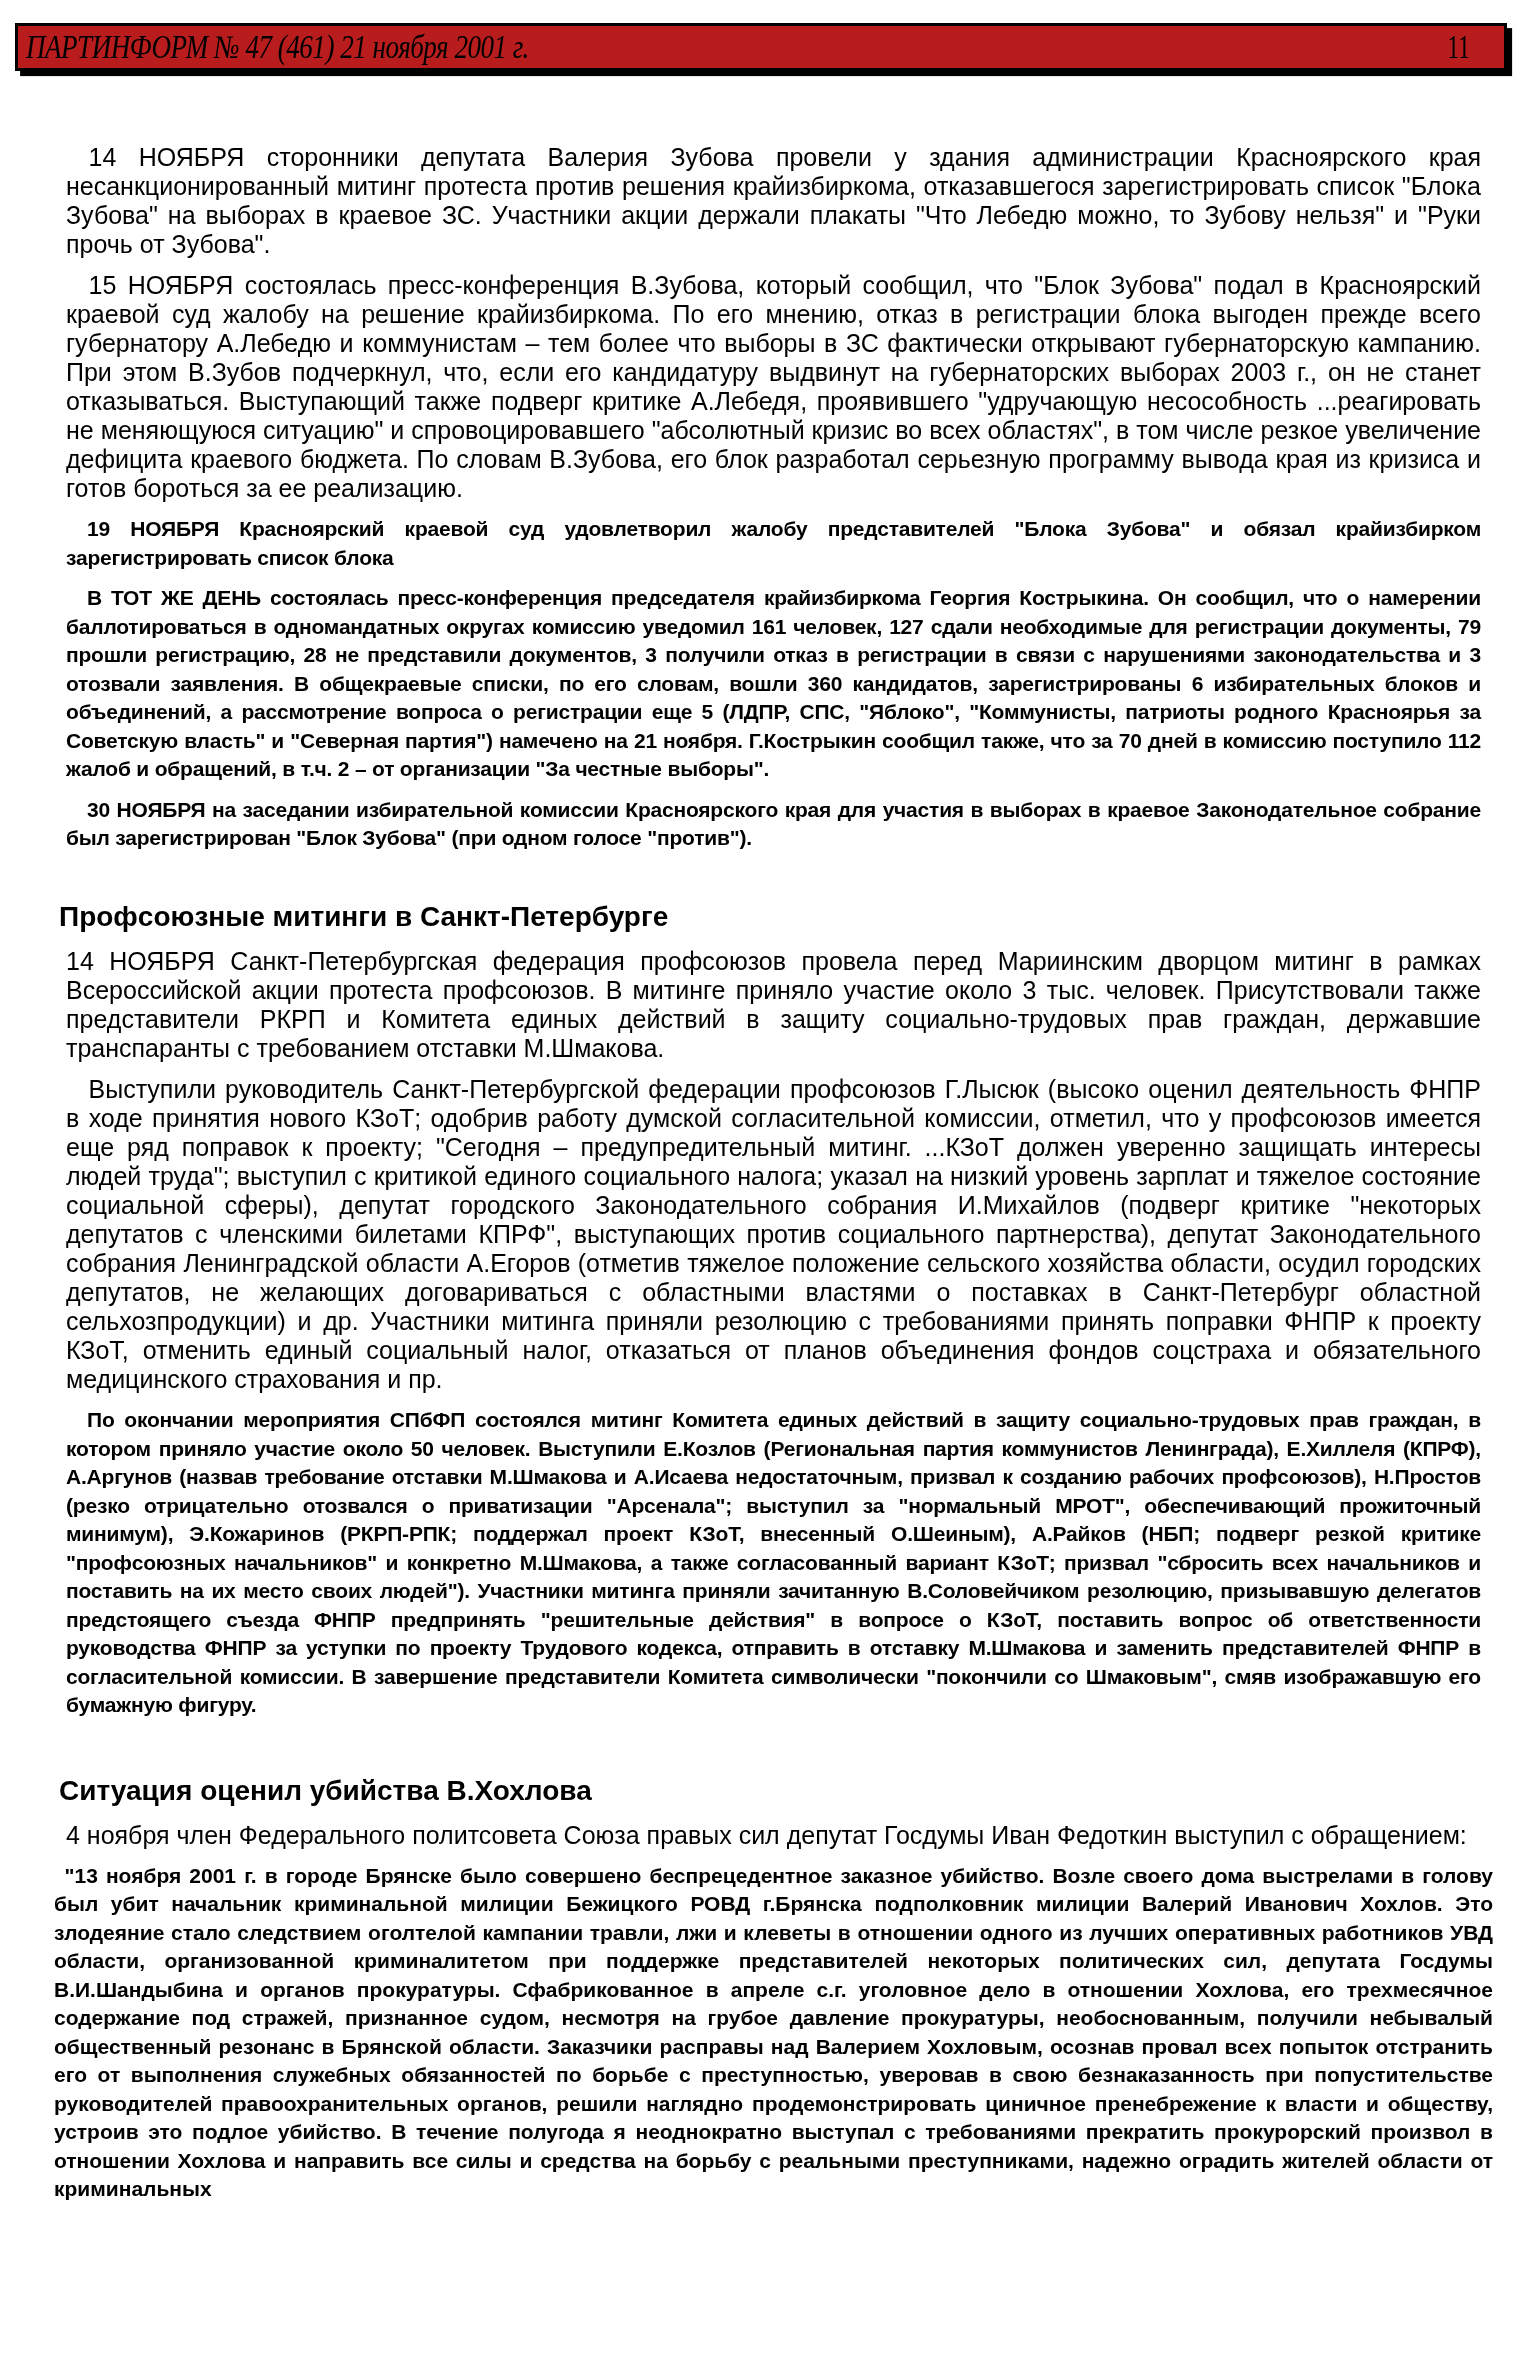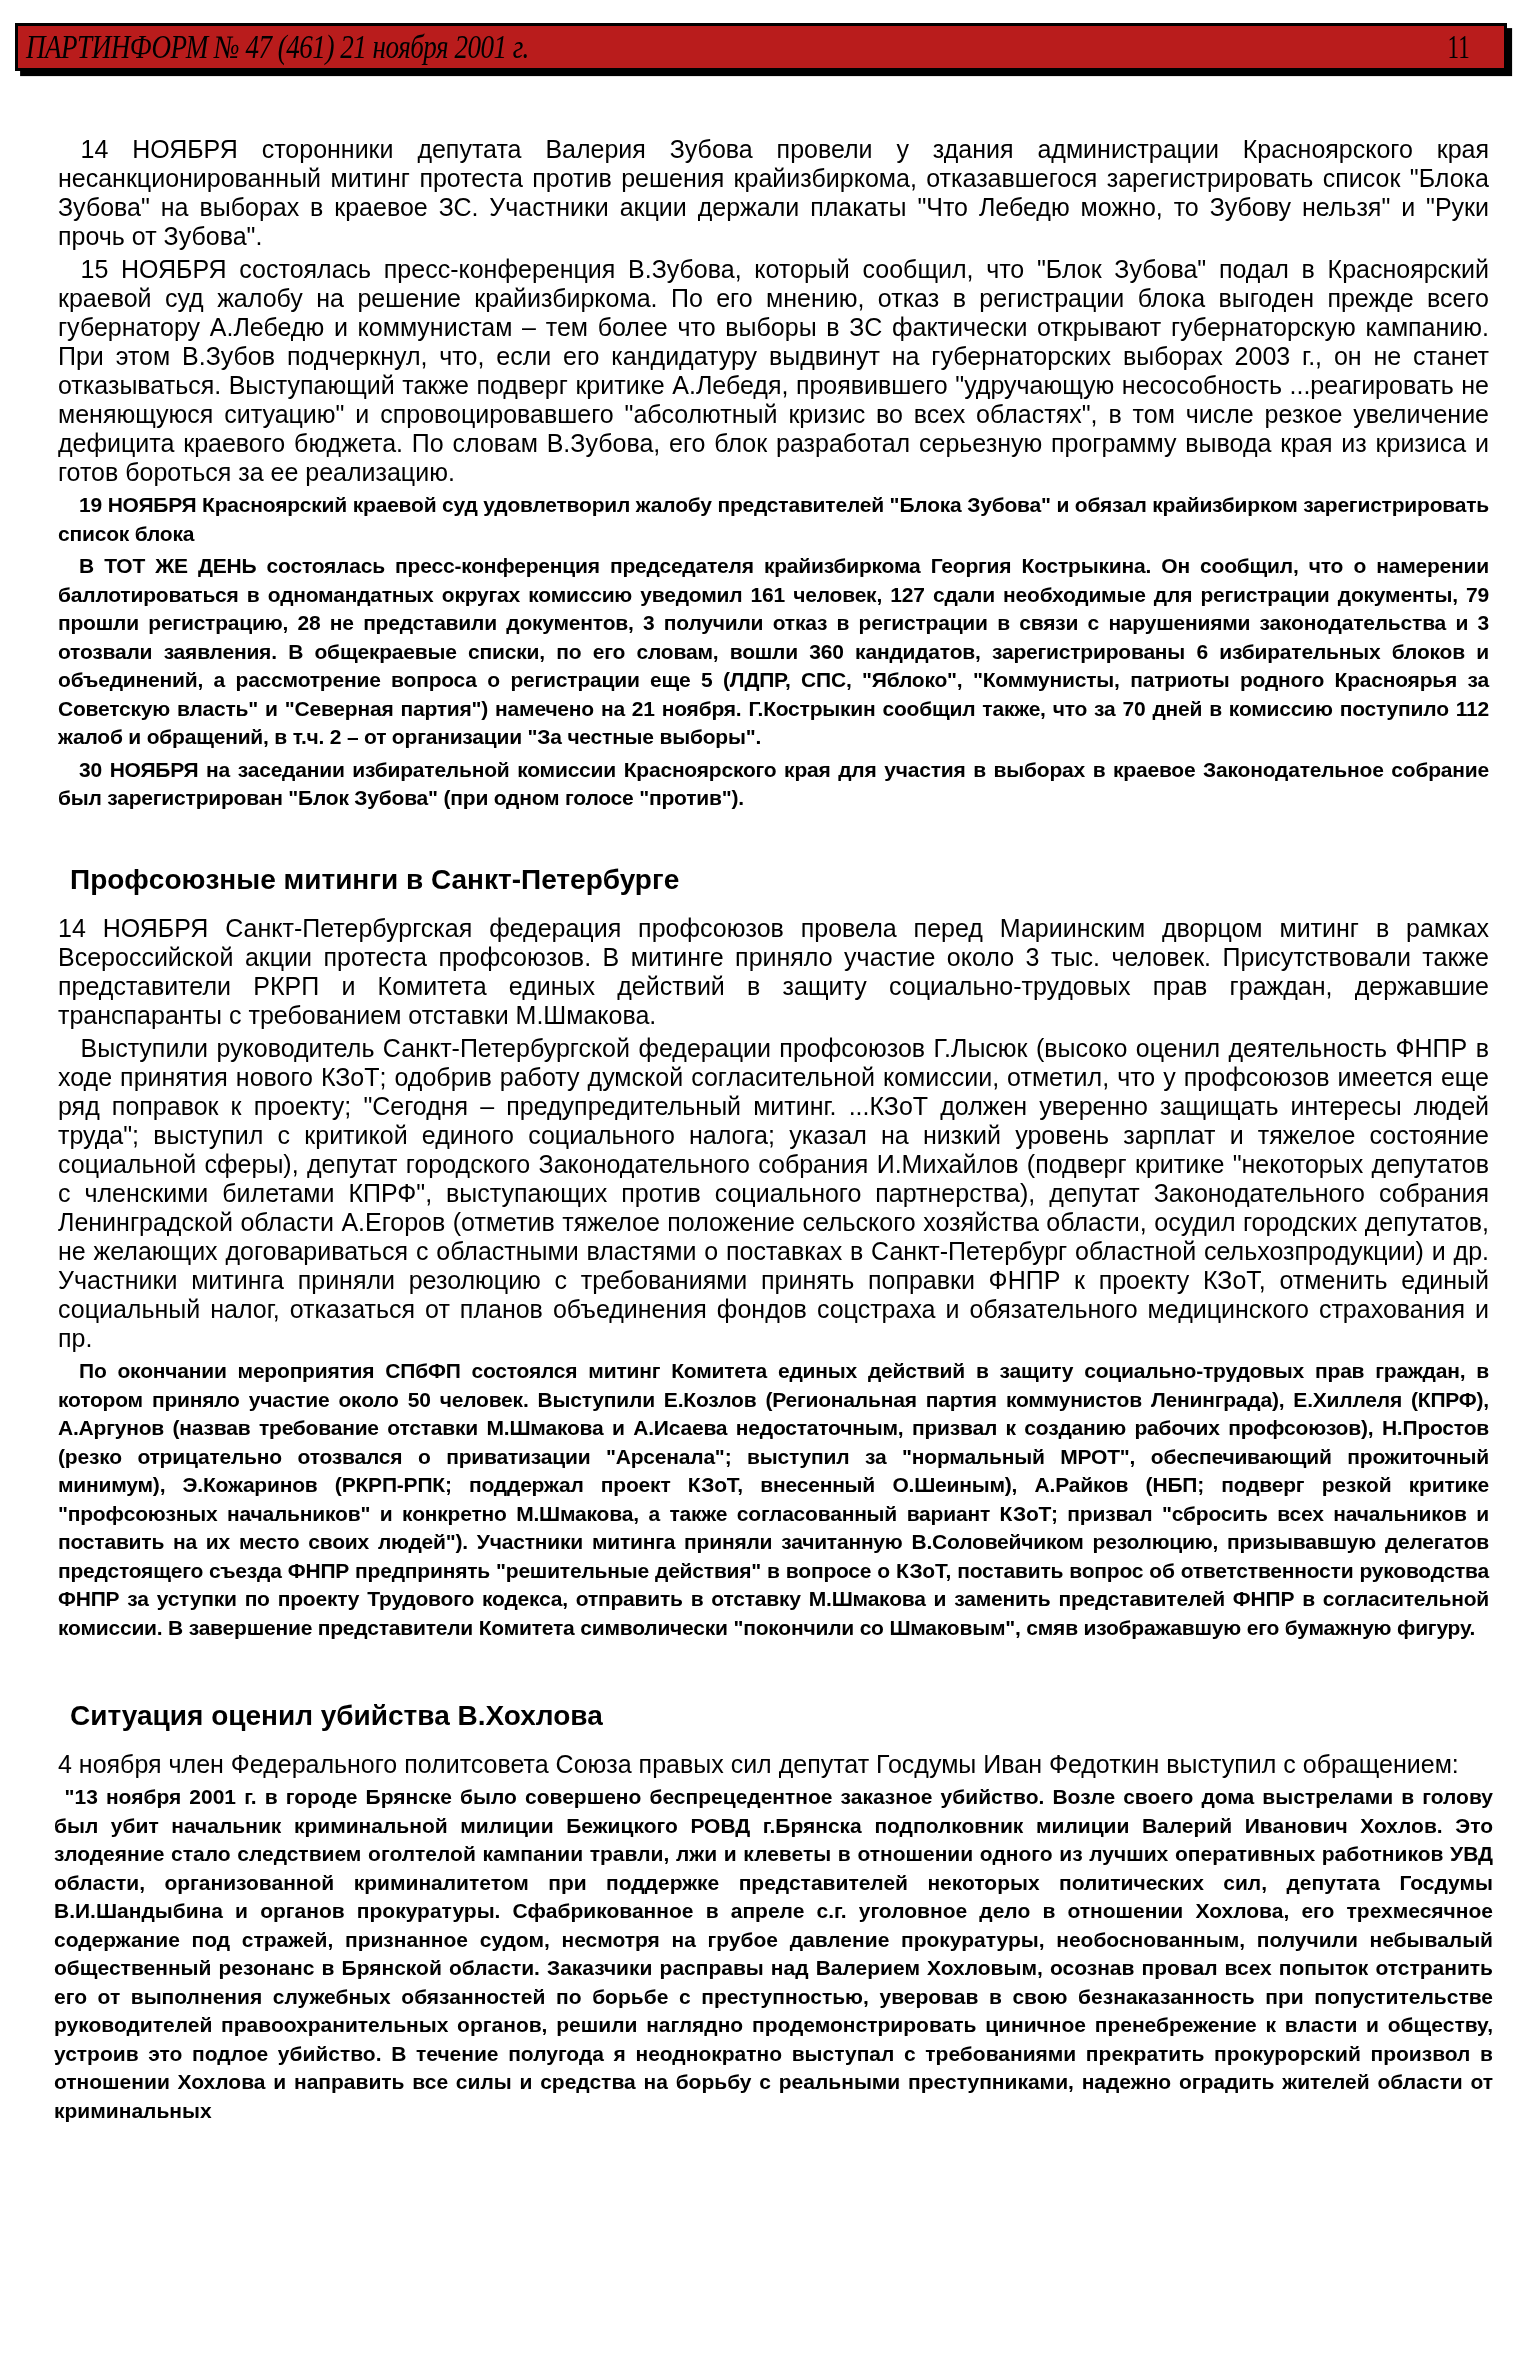--- a/index.html
+++ b/index.html
@@ -18,31 +18,31 @@
     position: absolute; right: 35px; top: 2.6px;
     font-family: "Liberation Serif", serif; font-size: 33px; line-height: 37px;
     transform: scaleX(0.7); transform-origin: right center;
   }
   .content {
     position: absolute; left: 54px; top: 131px; width: 1439px;
     font-family: "Liberation Sans", sans-serif;
   }
   .p {
     font-size: 25px; line-height: 29px; text-align: justify;
-    margin: 4px; text-indent: 0;
+    margin: 12px; text-indent: 0;
   }
   .p.indent { text-indent: 0.9em; }
   .p.bold {
     font-weight: bold; font-size: 21px; line-height: 28.5px;
     letter-spacing: -0.2px;
   }
   .p.bold.indent { text-indent: 1em; }
   .quote { font-weight: bold; font-size: 21px; line-height: 28.5px; text-align: justify; margin: 0; text-indent: 0.5em; }
   .section-title {
-    font-weight: bold; font-size: 28px; line-height: 36px; margin: 16px;
+    font-weight: bold; font-size: 28px; line-height: 36px; margin: 5px;
   }
   .gap1 { height: 29.5px; }
   .gap2 { height: 36px; }
 </style>
 </head>
 <body>
 
 <div class="header">
   <div class="header-title">ПАРТИНФОРМ № 47 (461) 21 ноября 2001 г.</div>
   <div class="header-page">11</div>

